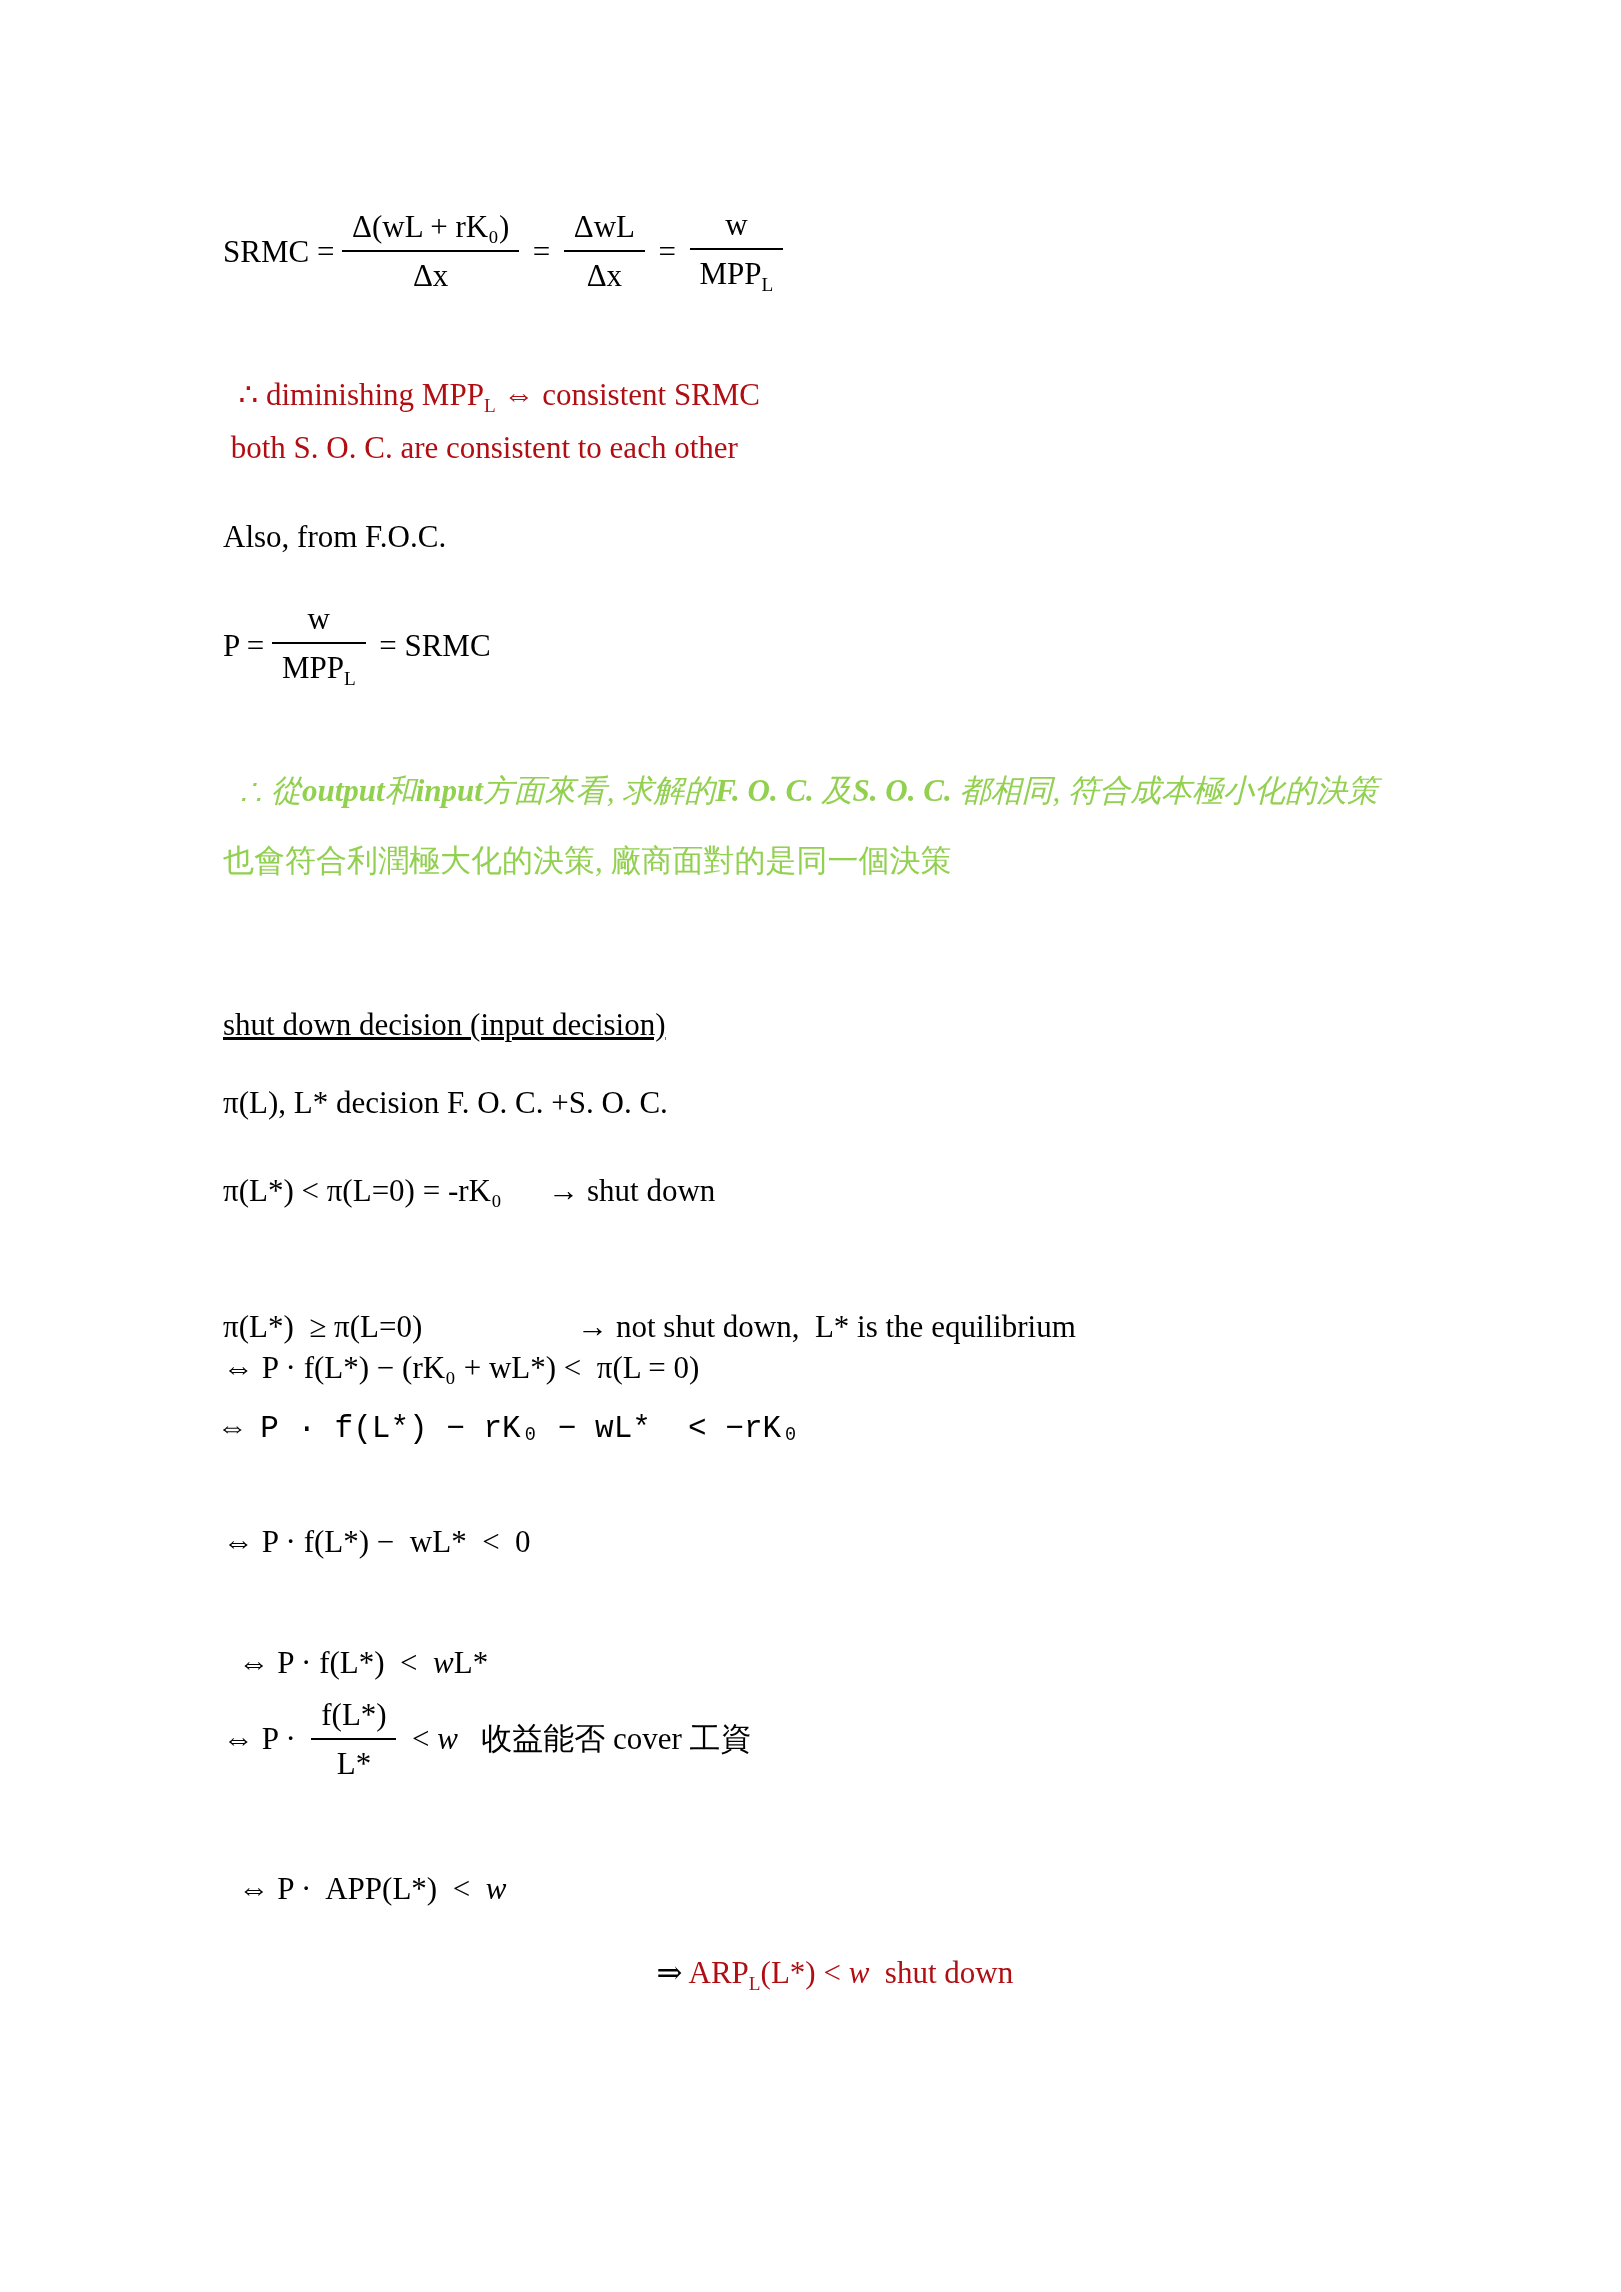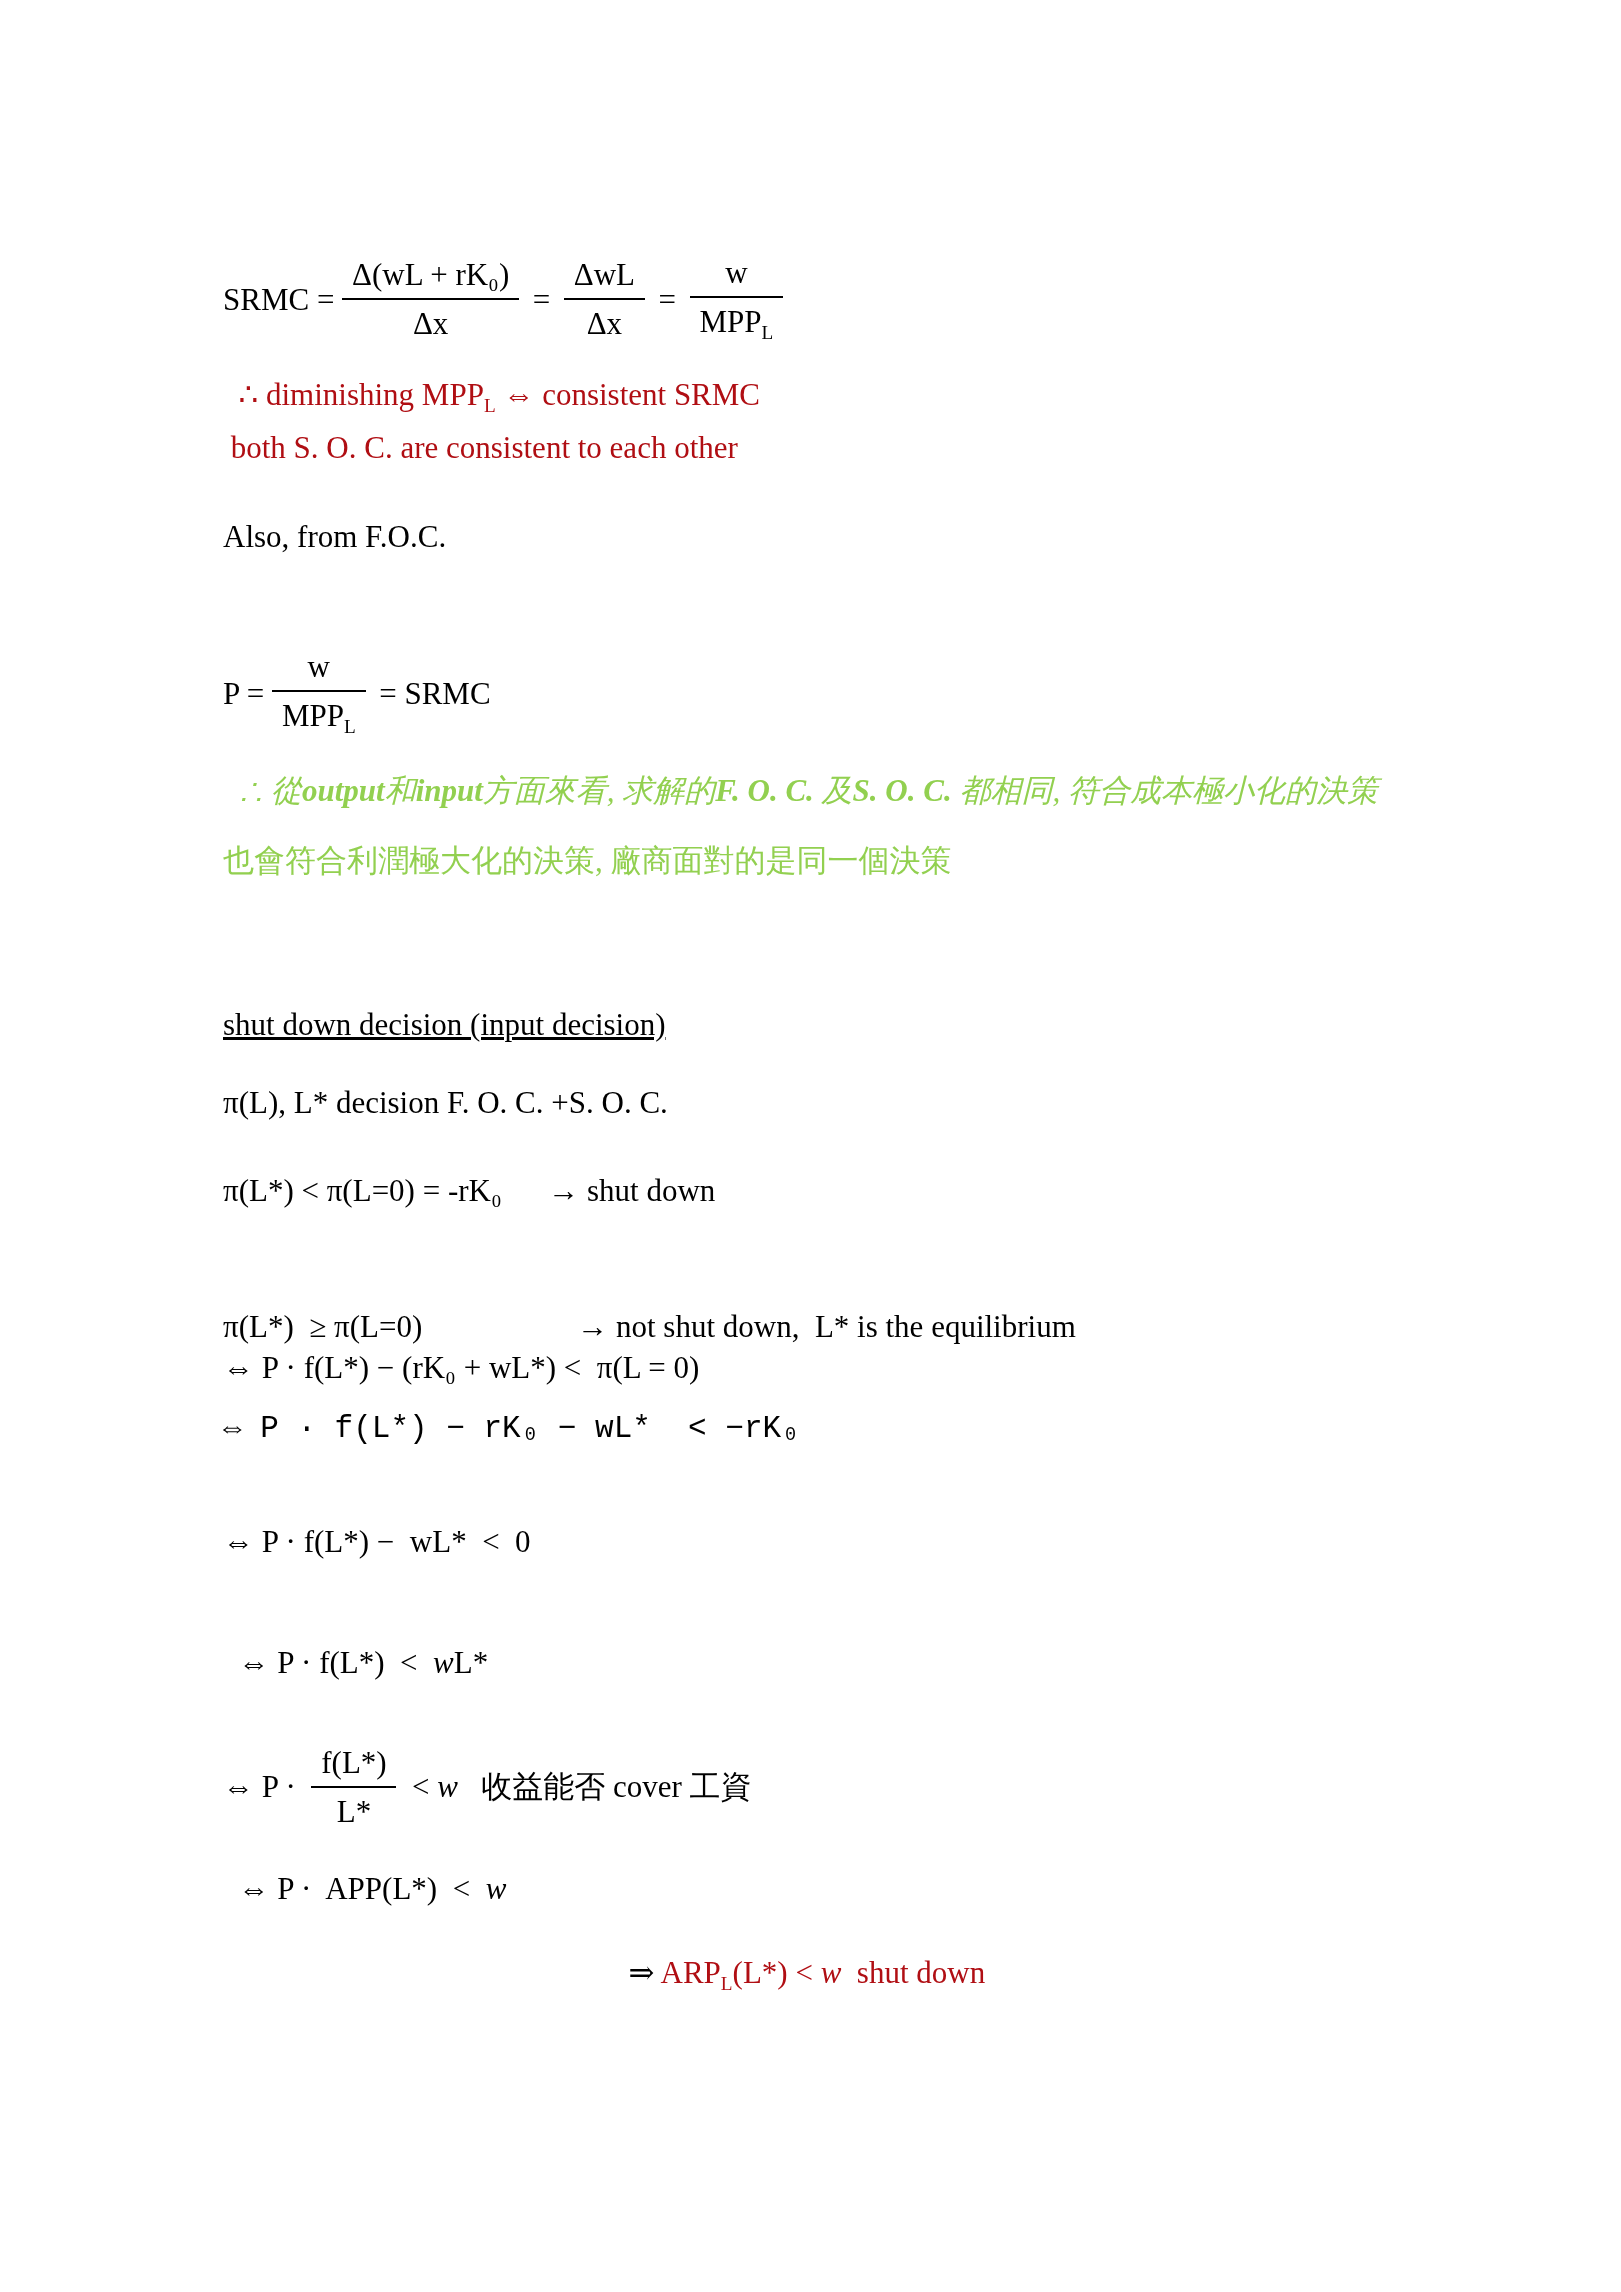--- a/index.html
+++ b/index.html
@@ -20,21 +20,20 @@
     line-height: 1.2;
   }
   .red   { color: #b00e13; }
   .green { color: #92d050; }
   .bold  { font-weight: bold; }
   .ital  { font-style: italic; }
   .underline { text-decoration: underline; margin-top: 8px; }
   .formula {
     display: flex;
     align-items: center;
-    margin-top: 48px;
   }
   .formula > span { white-space: pre; }
   .eq { margin: 0 5.9px; }
   .frac {
     display: inline-flex;
     flex-direction: column;
     align-items: stretch;
     text-align: center;
     margin: 0 7.8px;
     vertical-align: middle;
@@ -111,16 +110,16 @@
   </span>
   <span> &lt; </span>
   <span class="ital">w</span>
   <span>   收益能否 cover 工資</span>
 </div>
 
 <div class="line" style="top:1833px;">
   <span>⇔ P ·  APP(L*)  &lt;  </span><span class="ital">w</span>
 </div>
 
-<div class="line" style="top:1917px; left:613px;">
+<div class="line" style="top:1917px; left:641px;">
   <span>⇒ </span><span class="red"><span>ARP</span><sub>L</sub><span>(L*) &lt; </span><span class="ital">w</span><span>  shut down</span></span>
 </div>
 
 
 </body></html>

